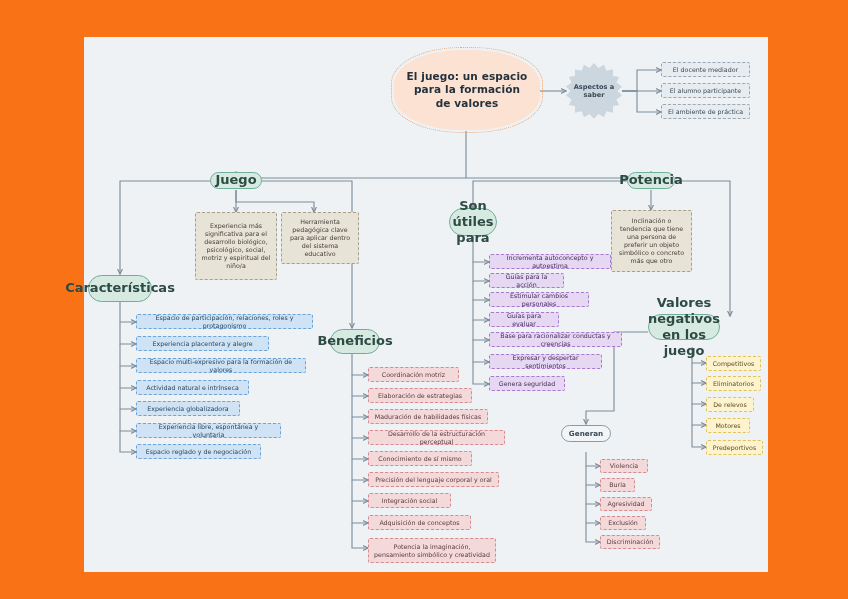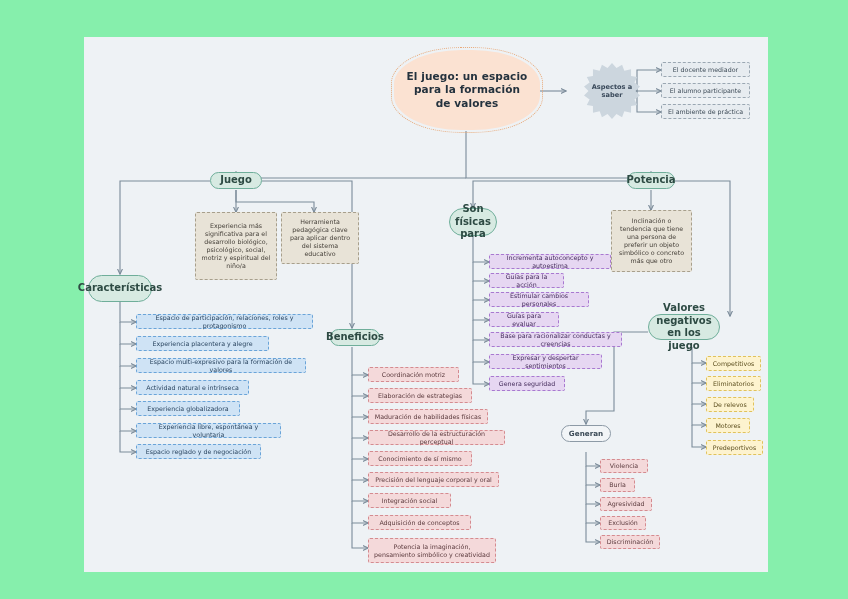--- a/index.html
+++ b/index.html
@@ -1,36 +1,36 @@
 <!DOCTYPE html>
 <html><head>
 <meta charset="utf-8">
 <style>
   html,body{margin:0;padding:0;background:#ffffff;}
   body{width:848px;height:599px;overflow:hidden;
        font-family:"DejaVu Sans","Liberation Sans",sans-serif;
        color:#2e3d49;-webkit-font-smoothing:antialiased;}
-  #page{position:relative;width:848px;height:599px;background:#86efac;}
+  #page{position:relative;width:848px;height:599px;background:#f97316;}
   #canvas{position:absolute;left:84px;top:37px;width:684px;height:535px;background:#eef2f5;}
   #wires{position:absolute;left:0;top:0;width:848px;height:599px;pointer-events:none;}
 
   .node{position:absolute;box-sizing:border-box;display:flex;align-items:center;
         justify-content:center;text-align:center;line-height:1.25;}
 
   
   .cloud{background:#fbe2d2;color:#24323e;font-weight:bold;font-size:10.5px;
          border-radius:46% 46% 46% 46%/42% 42% 42% 42%;
          padding:6px 10px;letter-spacing:.1px;
          box-shadow:0 0 0 2px #fbe2d2;}
   .cloud::before{content:"";position:absolute;inset:-5px;border-radius:inherit;
                  border:1.6px dotted #e8a877;}
 
   
   .pill{background:#d7eae2;border:1.4px solid #6fae9a;border-radius:14px;
-        color:#2d4a43;font-size:10px;font-weight:bold;padding:3px 6px;}
+        color:#2d4a43;font-size:13px;font-weight:bold;padding:3px 6px;}
 
   
   .pill-gray{background:#f2f5f7;border:1.4px solid #8d9aa6;border-radius:14px;
         color:#3b4a56;font-size:7.2px;font-weight:bold;padding:3px 6px;}
 
   
   .star{background:#ccd6de;color:#39495a;font-size:6.6px;font-weight:bold;
         clip-path:polygon(50% 0%,58% 9%,68% 3%,72% 14%,84% 11%,84% 23%,95% 25%,90% 35%,100% 42%,92% 50%,100% 58%,90% 65%,95% 75%,84% 77%,84% 89%,72% 86%,68% 97%,58% 91%,50% 100%,42% 91%,32% 97%,28% 86%,16% 89%,16% 77%,5% 75%,10% 65%,0% 58%,8% 50%,0% 42%,10% 35%,5% 25%,16% 23%,16% 11%,28% 14%,32% 3%,42% 9%);}
 
   
@@ -117,54 +117,54 @@
       <path d="M586,452 L586,466 L600,466"></path>
       <path d="M586,466 L586,485 L600,485"></path>
       <path d="M586,485 L586,504 L600,504"></path>
       <path d="M586,504 L586,523 L600,523"></path>
       <path d="M586,523 L586,542 L600,542"></path>
     </g>
   </svg>
 
   <div class="node cloud" style="left:396px;top:52px;width:142px;height:76px;">El juego: un espacio para la formación de valores</div>
 
-  <div class="node star" style="left:566px;top:63px;width:56px;height:56px;margin-left:18px;">Aspectos a saber</div>
+  <div class="node star" style="left:566px;top:63px;width:56px;height:56px;">Aspectos a saber</div>
 
   <div class="node box b-gray" style="left:661px;top:62px;width:89px;height:15px;">El docente mediador</div>
   <div class="node box b-gray" style="left:661px;top:104px;width:89px;height:15px;">El ambiente de práctica</div>
   <div class="node box b-gray" style="left:661px;top:83px;width:89px;height:15px;">El alumno participante</div>
 
   <div class="node pill" style="left:210px;top:172px;width:52px;height:17px;">Juego</div>
   <div class="node box b-beige" style="left:195px;top:212px;width:82px;height:68px;">Experiencia más significativa para el desarrollo biológico, psicológico, social, motriz y espiritual del niño/a</div>
   <div class="node box b-beige" style="left:281px;top:212px;width:78px;height:52px;">Herramienta pedagógica clave para aplicar dentro del sistema educativo</div>
 
   <div class="node pill" style="left:88px;top:275px;width:64px;height:27px;">Características</div>
   <div class="node box b-blue" style="left:136px;top:314px;width:177px;height:15px;">Espacio de participación, relaciones, roles y protagonismo</div>
   <div class="node box b-blue" style="left:136px;top:336px;width:133px;height:15px;">Experiencia placentera y alegre</div>
   <div class="node box b-blue" style="left:136px;top:358px;width:170px;height:15px;">Espacio multi-expresivo para la formación de valores</div>
   <div class="node box b-blue" style="left:136px;top:380px;width:113px;height:15px;">Actividad natural e intrínseca</div>
   <div class="node box b-blue" style="left:136px;top:401px;width:104px;height:15px;">Experiencia globalizadora</div>
   <div class="node box b-blue" style="left:136px;top:423px;width:145px;height:15px;">Experiencia libre, espontánea y voluntaria</div>
   <div class="node box b-blue" style="left:136px;top:444px;width:125px;height:15px;">Espacio reglado y de negociación</div>
 
-  <div class="node pill" style="left:330px;top:329px;width:50px;height:17px;">Beneficios</div>
+  <div class="node pill" style="left:330px;top:329px;width:50px;height:25px;">Beneficios</div>
   <div class="node box b-pink" style="left:368px;top:367px;width:91px;height:15px;">Coordinación motriz</div>
   <div class="node box b-pink" style="left:368px;top:388px;width:104px;height:15px;">Elaboración de estrategias</div>
   <div class="node box b-pink" style="left:368px;top:409px;width:120px;height:15px;">Maduración de habilidades físicas</div>
   <div class="node box b-pink" style="left:368px;top:430px;width:137px;height:15px;">Desarrollo de la estructuración perceptual</div>
   <div class="node box b-pink" style="left:368px;top:451px;width:104px;height:15px;">Conocimiento de sí mismo</div>
   <div class="node box b-pink" style="left:368px;top:472px;width:131px;height:15px;">Precisión del lenguaje corporal y oral</div>
   <div class="node box b-pink" style="left:368px;top:493px;width:83px;height:15px;">Integración social</div>
   <div class="node box b-pink" style="left:368px;top:515px;width:103px;height:15px;">Adquisición de conceptos</div>
   <div class="node box b-pink" style="left:368px;top:538px;width:128px;height:25px;">Potencia la imaginación, pensamiento simbólico y creatividad</div>
 
   <div class="node pill" style="left:627px;top:172px;width:48px;height:17px;">Potencia</div>
   <div class="node box b-beige" style="left:611px;top:210px;width:81px;height:62px;">Inclinación o tendencia que tiene una persona de preferir un objeto simbólico o concreto más que otro</div>
 
-  <div class="node pill" style="left:449px;top:208px;width:48px;height:28px;">Son físicas para</div>
+  <div class="node pill" style="left:449px;top:208px;width:48px;height:28px;">Son útiles para</div>
   <div class="node box b-purple" style="left:489px;top:254px;width:122px;height:15px;">Incrementa autoconcepto y autoestima</div>
   <div class="node box b-purple" style="left:489px;top:273px;width:75px;height:15px;">Guías para la acción</div>
   <div class="node box b-purple" style="left:489px;top:292px;width:100px;height:15px;">Estimular cambios personales</div>
   <div class="node box b-purple" style="left:489px;top:312px;width:70px;height:15px;">Guías para evaluar</div>
   <div class="node box b-purple" style="left:489px;top:332px;width:133px;height:15px;">Base para racionalizar conductas y creencias</div>
   <div class="node box b-purple" style="left:489px;top:354px;width:113px;height:15px;">Expresar y despertar sentimientos</div>
   <div class="node box b-purple" style="left:489px;top:376px;width:76px;height:15px;">Genera seguridad</div>
 
   <div class="node pill" style="left:648px;top:314px;width:72px;height:26px;">Valores negativos en los juego</div>
   <div class="node box b-yellow" style="left:706px;top:356px;width:55px;height:15px;">Competitivos</div>

